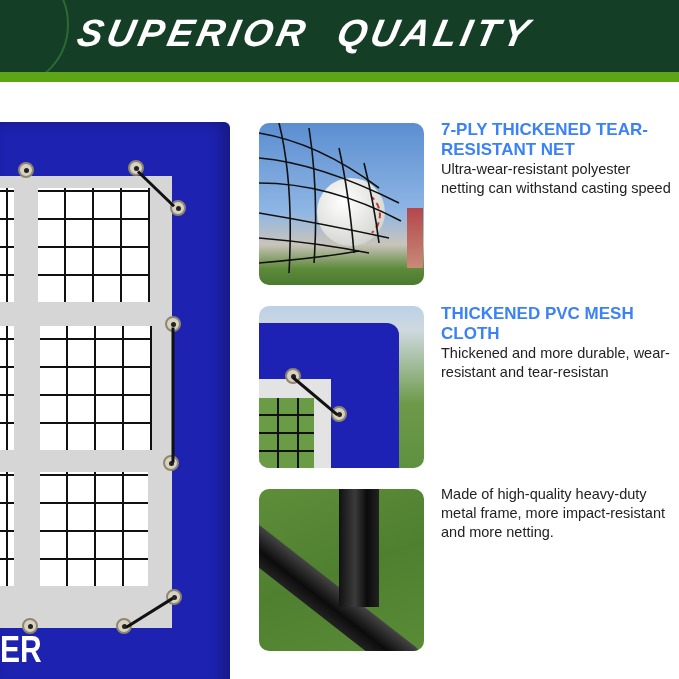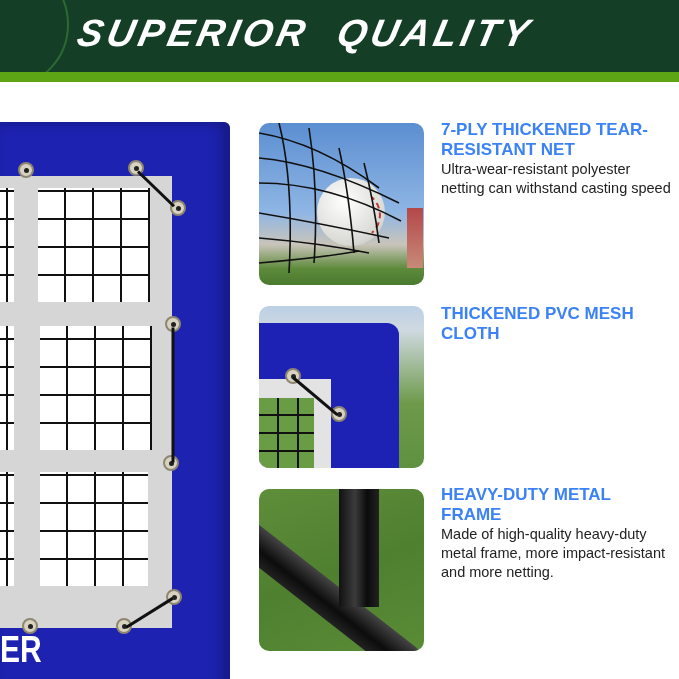--- a/index.html
+++ b/index.html
@@ -113,17 +113,17 @@
   <div class="pole-diag"></div>
   <div class="pole-vert"></div>
 </div>
 
 <div class="feature" style="top:120px">
   <div class="feature-title">7-PLY THICKENED TEAR-RESISTANT NET</div>
   <div class="feature-desc">Ultra-wear-resistant polyester netting can withstand casting speed</div>
 </div>
 <div class="feature" style="top:304px">
   <div class="feature-title">THICKENED PVC MESH CLOTH</div>
+  <div class="feature-desc">Thickened and more durable, wear-resistant and tear-resistan</div>
 </div>
 <div class="feature" style="top:485px">
-  <div class="feature-title">HEAVY-DUTY METAL FRAME</div>
   <div class="feature-desc">Made of high-quality heavy-duty metal frame, more impact-resistant and more netting.</div>
 </div>
 
 </body></html>

